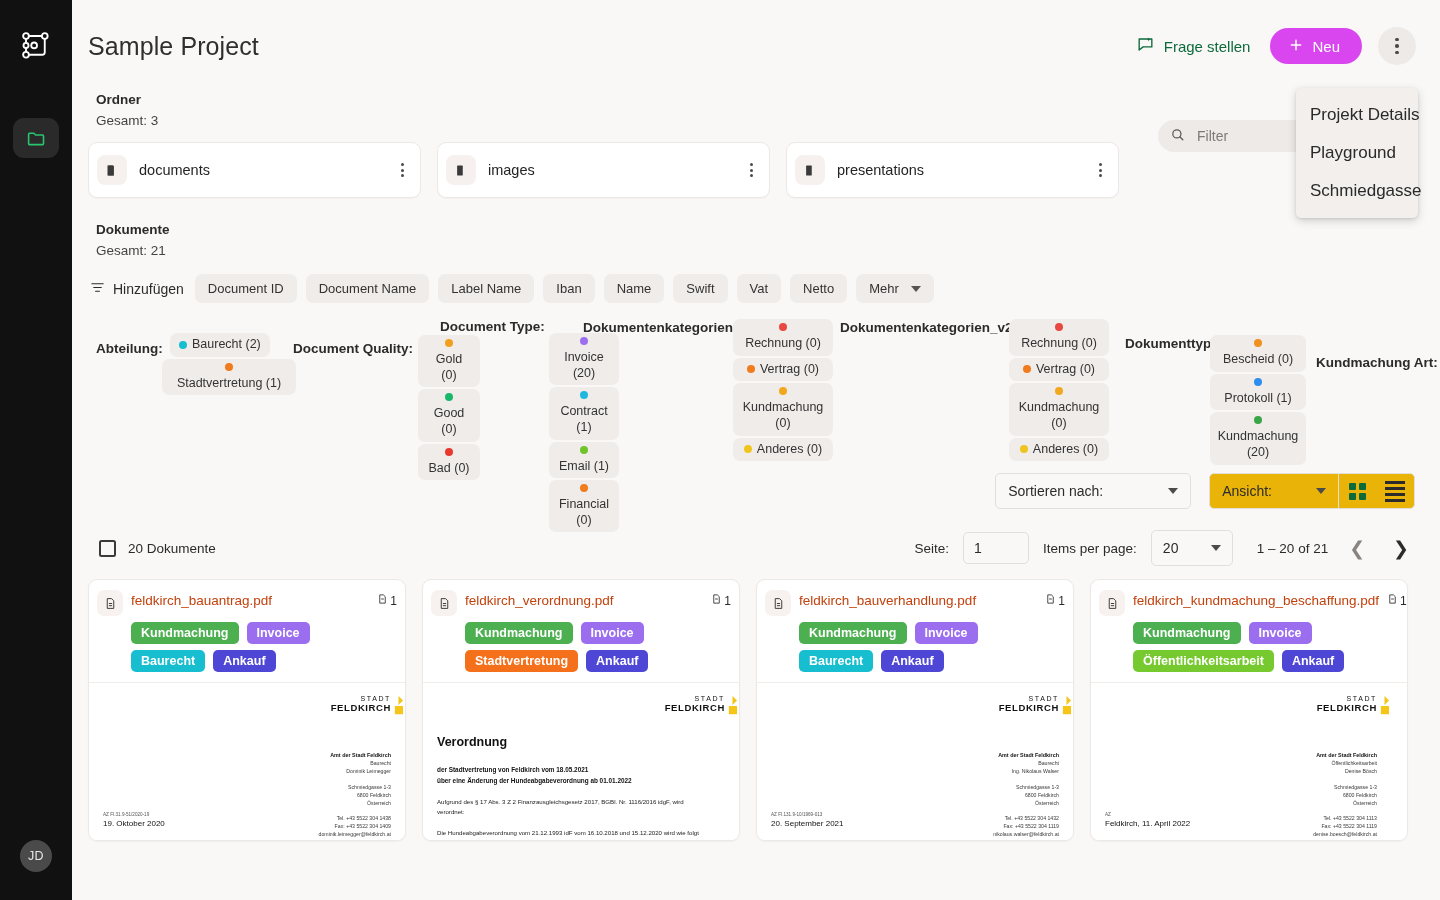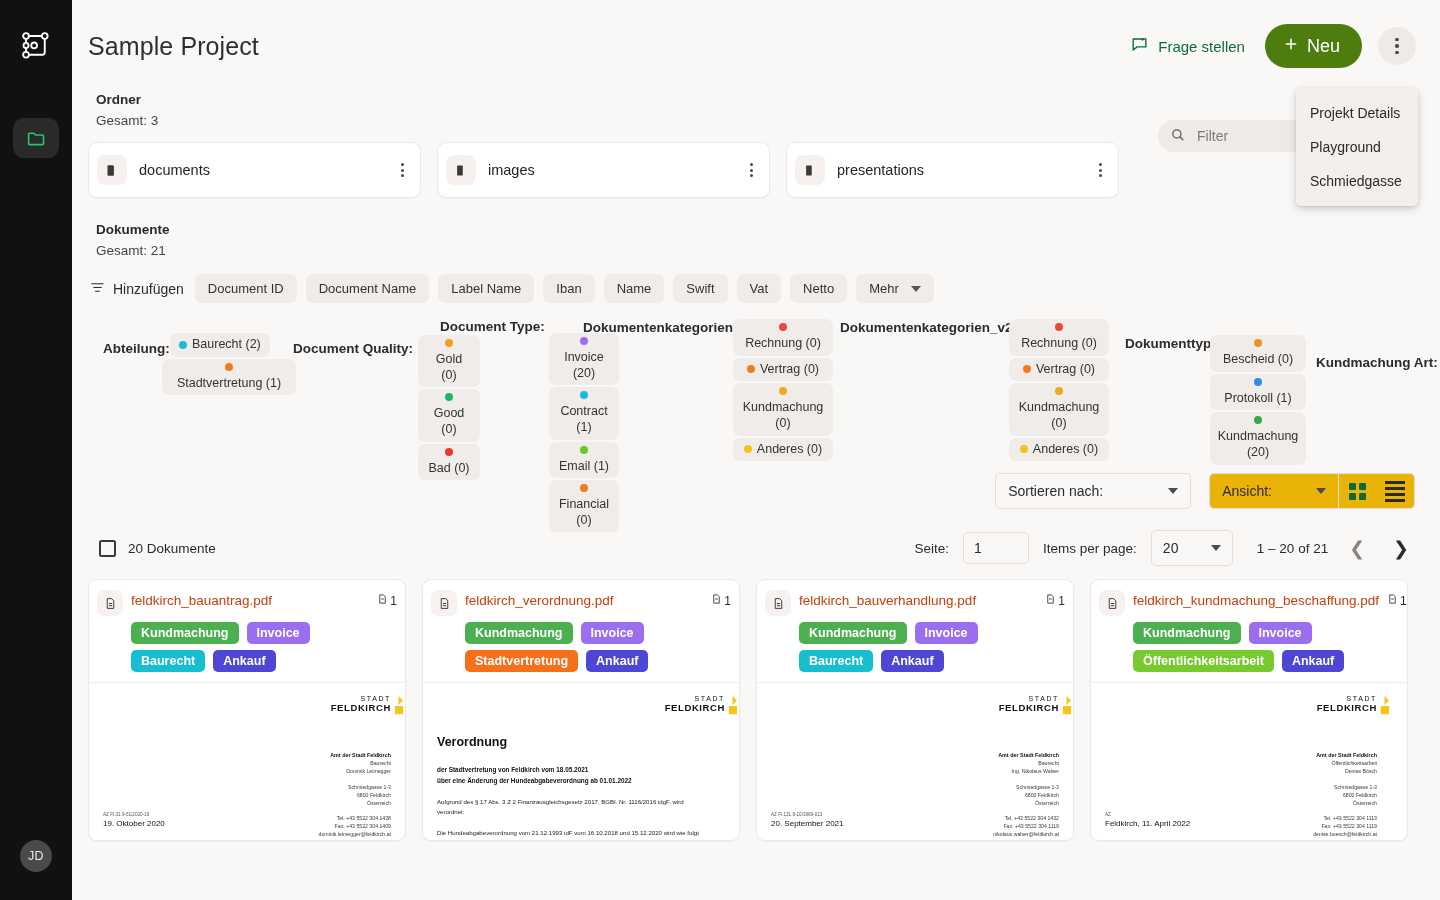--- a/index.html
+++ b/index.html
@@ -40,41 +40,41 @@
   }
   .page-title { font-size: 25px; font-weight: 400; color: #2f2f2f; letter-spacing: .1px; }
   .topbar-right { margin-left: auto; display: flex; align-items: center; gap: 16px; }
   .ask-btn {
     display: flex; align-items: center; gap: 9px; color: #0d6a3b;
     font-size: 15px; cursor: pointer; background: none; border: none;
     font-family: inherit; padding: 6px 4px;
   }
   .neu-btn {
     display: flex; align-items: center; gap: 8px;
-    background: #4d7c0f; color: #fff; border: none; border-radius: 22px;
-    height: 44px; padding: 0 22px 0 18px; font-size: 18px; cursor: pointer;
+    background: #d946ef; color: #fff; border: none; border-radius: 22px;
+    height: 36px; padding: 0 22px 0 18px; font-size: 15px; cursor: pointer;
     font-family: inherit;
   }
   .kebab-btn {
     width: 38px; height: 38px; border-radius: 50%; background: #eeeae8;
     display: flex; align-items: center; justify-content: center; cursor: pointer;
     border: none;
   }
   .kebab-dots { display: flex; flex-direction: column; gap: 3px; align-items: center; }
   .kebab-dots i { width: 3.5px; height: 3.5px; border-radius: 50%; background: #4a4a4a; display: block; }
 
   
   .menu {
     position: absolute; top: 88px; right: 22px; width: 122px;
     background: #f2efed; border-radius: 5px;
     box-shadow: 0 3px 10px rgba(0,0,0,.16), 0 1px 3px rgba(0,0,0,.1);
     padding: 8px 0; z-index: 60;
   }
   .menu-item {
-    padding: 9px 14px; font-size: 14px; color: #2a2a2a; cursor: pointer; white-space: nowrap;
+    padding: 9px 14px; font-size: 17px; color: #2a2a2a; cursor: pointer; white-space: nowrap;
   }
 
   
   .section-label { font-size: 13.5px; font-weight: bold; color: #2b2b2b; padding: 0 0 0 8px; }
   .section-sub { font-size: 13.5px; color: #444; padding: 6px 0 0 8px; }
   .content { padding: 0 24px 0 16px; }
 
   .filter-box {
     position: absolute; top: 120px; right: 24px; width: 258px; height: 32px;
     background: #eeeae8; border-radius: 16px; display: flex; align-items: center;
@@ -341,21 +341,21 @@
         <button class="chip">Vat</button>
         <button class="chip">Netto</button>
         <button class="chip more">
           <span>Mehr</span>
           <span class="caret" style="border-top-color:#555"></span>
         </button>
       </div>
 
       <div class="facets">
 
-        <div class="facet-group" style="left:15px;top:22px">
+        <div class="facet-group" style="left:8px;top:22px">
           <span class="facet-title">Abteilung:</span>
         </div>
         <div class="facet-group" style="left:74px;top:16px;width:134px">
           <div class="facet-pill" style="margin-left:8px">
             <span class="dot" style="background:#17becf"></span>
               <span>Baurecht (2)</span>
           </div>
           <div class="facet-pill" style="width:134px;margin-top:2px">
             <span class="dot" style="background:#f07c1e"></span>
               <span>Stadtvertretung (1)</span>

